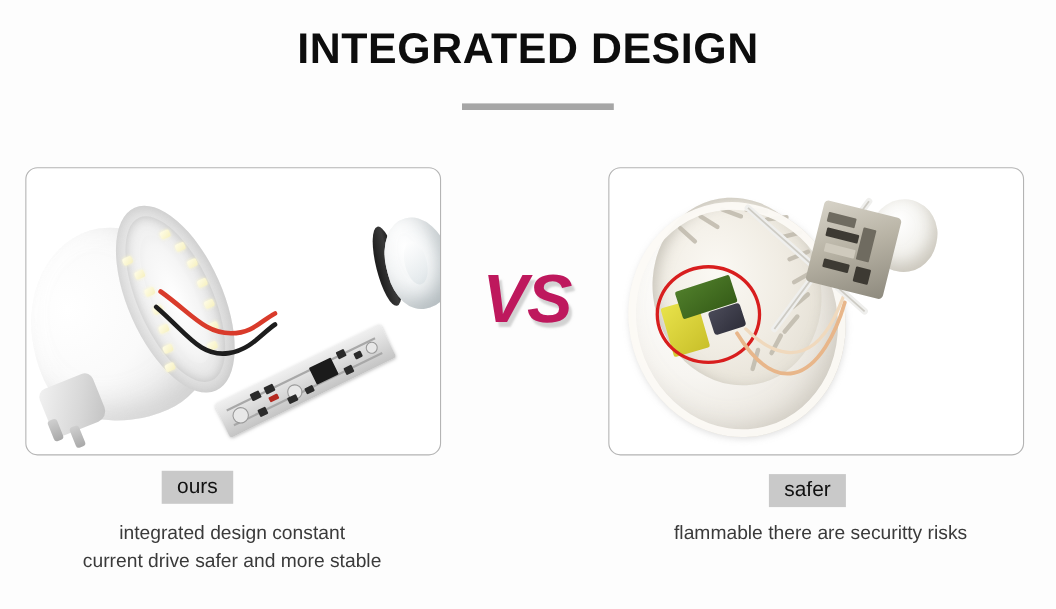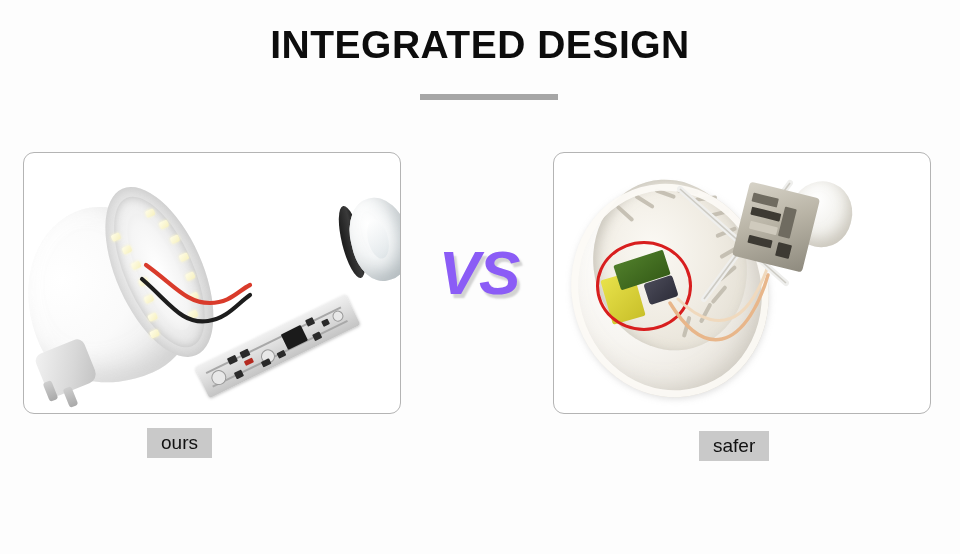--- a/index.html
+++ b/index.html
@@ -324,21 +324,21 @@
   
   .vs {
     position: absolute;
     left: 424px;
     top: 238px;
     width: 110px;
     text-align: center;
     font-size: 62px;
     font-weight: bold;
     font-style: italic;
-    color: #8b5cf6;
+    color: #be185d;
     line-height: 70px;
     letter-spacing: -1px;
     text-shadow: 3px 4px 2px rgba(175,175,175,.55);
   }
 
   
   .chip-label {
     position: absolute;
     background: #c9c9c9;
     color: #111111;
@@ -472,15 +472,18 @@
       <div class="mod-part" style="left:40px;top:16px;width:12px;height:30px;"></div>
       <div class="mod-part dk" style="left:42px;top:52px;width:14px;height:14px;"></div>
     </div>
   </div>
 </div>
 
 <div class="chip-label chip-ours">ours</div>
 <div class="chip-label chip-other">safer</div>
 
 <div class="caption caption-left">
+  <div>integrated design constant</div>
+  <div>current drive safer and more stable</div>
 </div>
 <div class="caption caption-right">
+  <div>flammable there are securitty risks</div>
 </div>
 
 </body></html>

